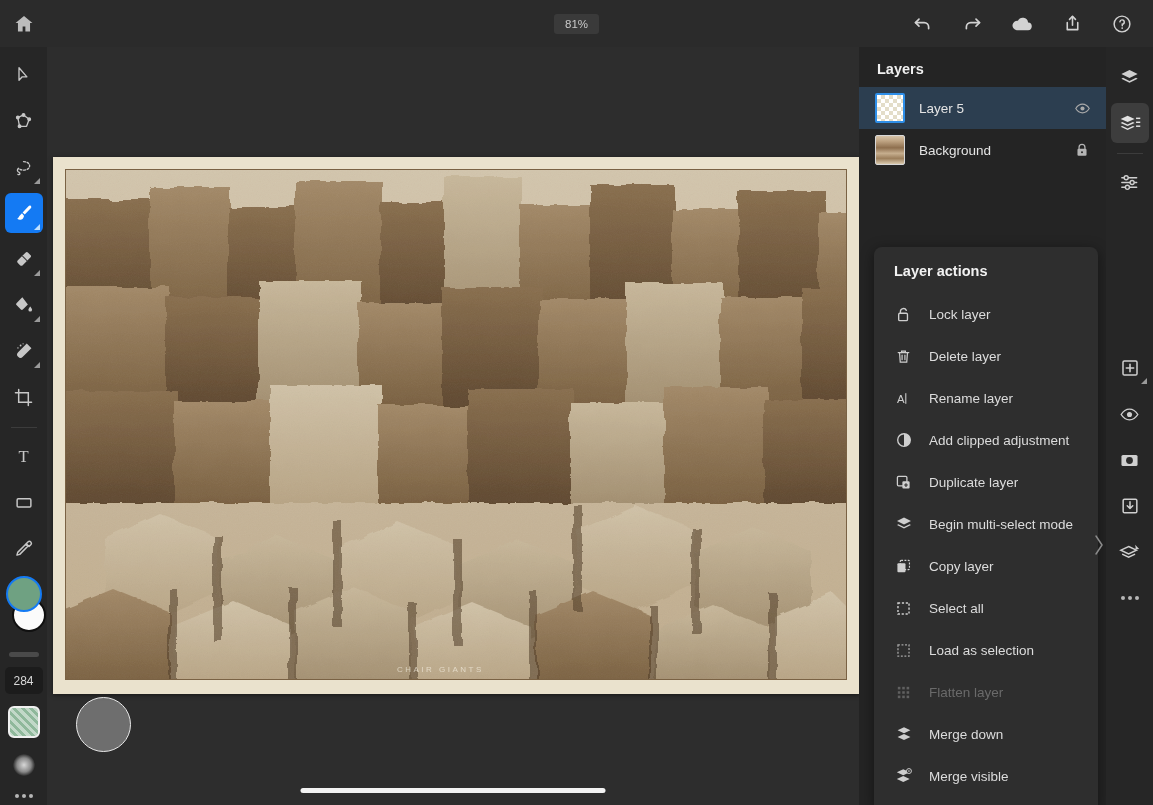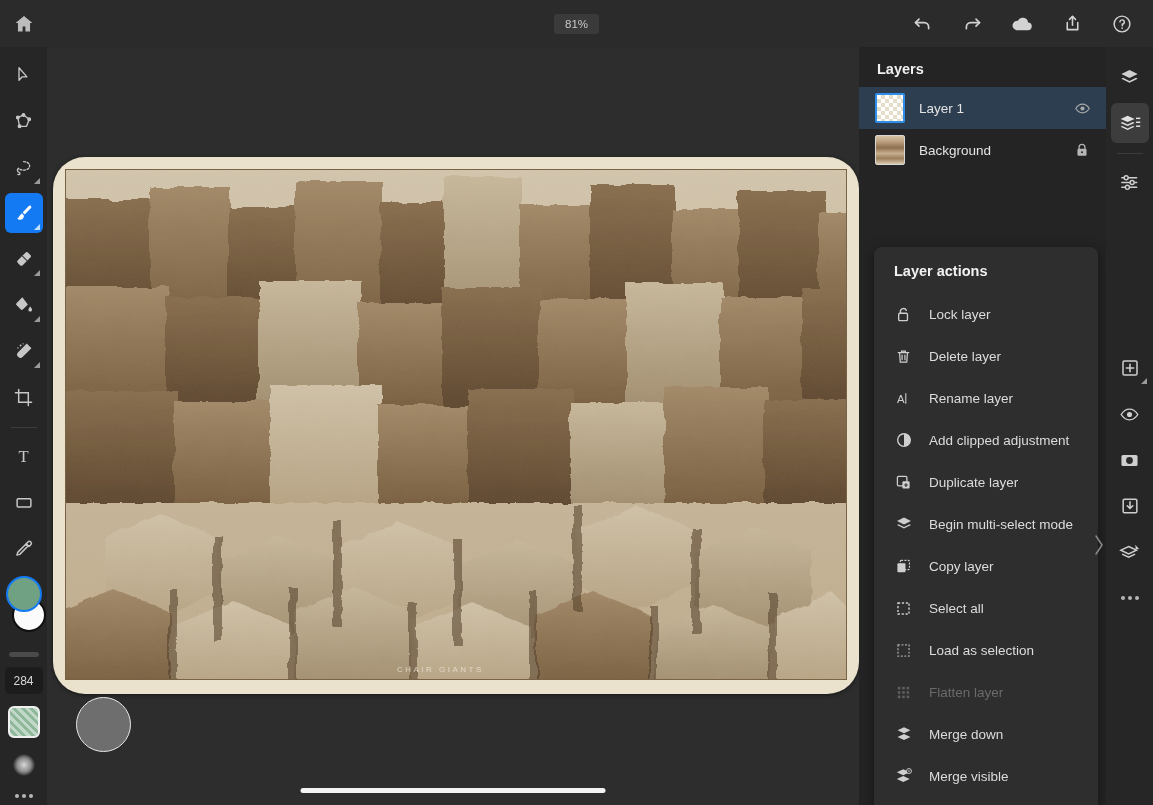--- a/index.html
+++ b/index.html
@@ -98,21 +98,20 @@
 
   
   .canvas-area {
     position: absolute; left: 47px; top: 47px; width: 812px; height: 758px;
     background: #2d2d2d; overflow: hidden;
   }
   .photo-mount {
     position: absolute; left: 6px; top: 110px; width: 806px; height: 537px;
     background: #eae2cd; padding: 12px 12px 14px 12px;
     box-shadow: 0 1px 4px rgba(0,0,0,.5);
-    border-radius: 32px;
   }
   .photo {
     position: relative; width: 100%; height: 100%; overflow: hidden;
     background: #8d7558;
   }
   .photo-caption {
     position: absolute; left: 48%; bottom: 6px; transform: translateX(-50%);
     font-size: 8px; letter-spacing: 2.5px; color: rgba(250,246,232,.62);
     font-family: "Liberation Sans", sans-serif; white-space: nowrap;
   }
@@ -472,21 +471,21 @@
 
     <div class="brush-cursor"></div>
     <div class="home-indicator"></div>
   </div>
 
   <div class="layers-panel">
     <div class="panel-title">Layers</div>
 
     <div class="layer-row selected">
       <span class="layer-thumb thumb-transparent"></span>
-      <span class="layer-name">Layer 1</span>
+      <span class="layer-name">Layer 5</span>
       <span class="layer-icon">
         <svg width="17" height="17" viewBox="0 0 24 24" fill="none" stroke="#a9a9a9" stroke-width="1.6">
           <path d="M2.5 12S6.3 5.9 12 5.9 21.5 12 21.5 12 17.7 18.1 12 18.1 2.5 12 2.5 12z"></path>
           <circle cx="12" cy="12" r="2.9" fill="#a9a9a9" stroke="none"></circle>
         </svg>
       </span>
     </div>
 
     <div class="layer-row">
       <span class="layer-thumb thumb-photo"></span>

